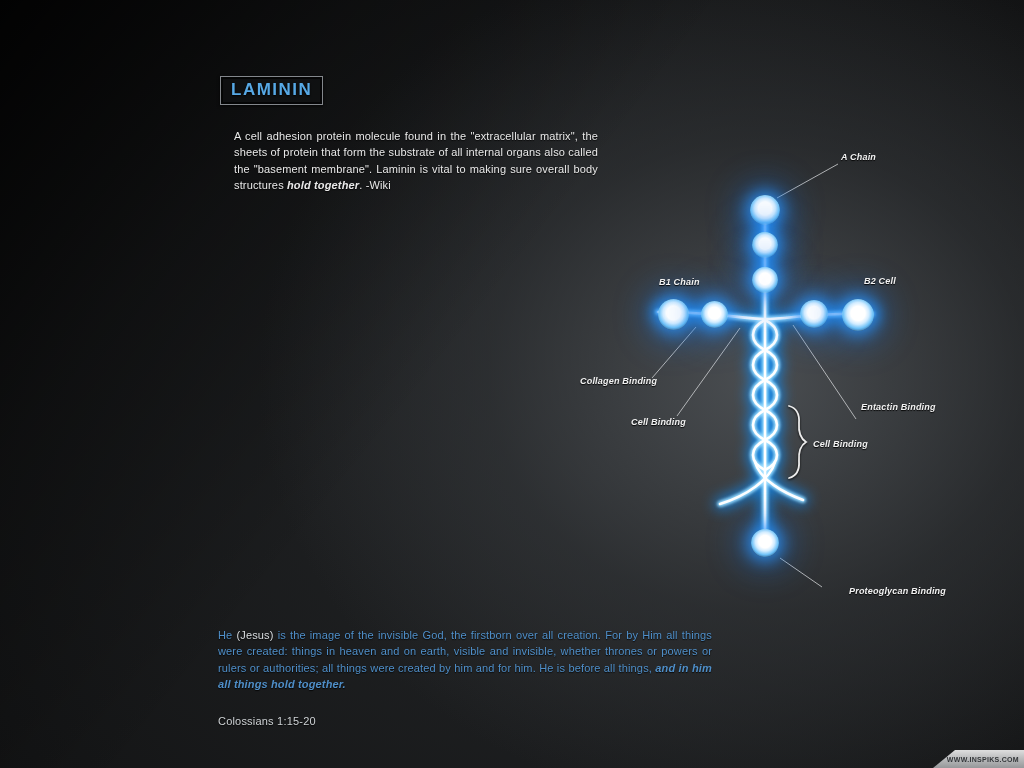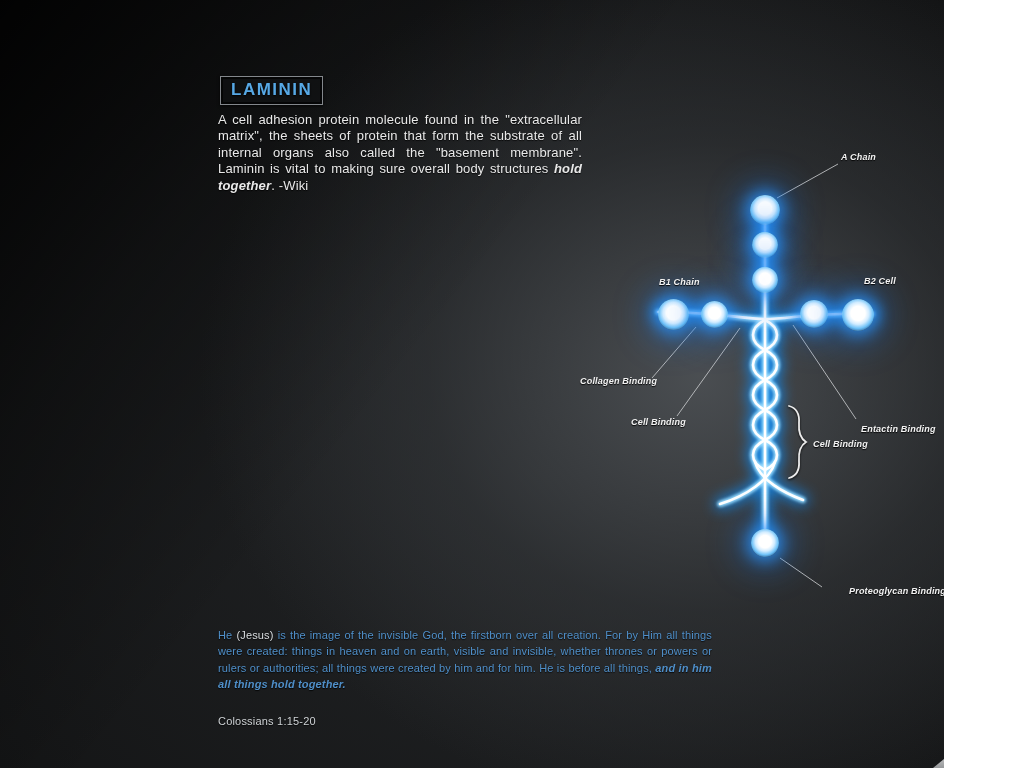--- a/index.html
+++ b/index.html
@@ -1,39 +1,39 @@
 <!DOCTYPE html>
 <html><head>
 <meta charset="utf-8">
 <style>
   html,body{margin:0;padding:0;}
   .page{
-    position:relative; width:944px; height:768px; overflow:hidden;
+    position:relative; width:1024px; height:768px; overflow:hidden;
     font-family:"Liberation Sans", sans-serif;
     background-color:#0b0b0c;
     background-image:
       linear-gradient(128deg, rgba(0,0,0,0.88) 0%, rgba(0,0,0,0.35) 22%, rgba(0,0,0,0) 45%),
       radial-gradient(ellipse 640px 560px at 74% 49%, rgba(82,86,90,0.85) 0%, rgba(54,57,60,0.55) 42%, rgba(30,31,33,0) 78%),
       radial-gradient(ellipse 1050px 880px at 58% 62%, #232527 0%, #141516 62%, #0a0a0b 100%);
   }
   
   .title-box{
     position:absolute; left:220px; top:76px;
     border:1px solid #83878c; background:rgba(16,18,20,0.55);
     box-shadow:inset 0 0 0 2px rgba(0,0,0,0.65), 0 1px 3px rgba(0,0,0,0.8);
     padding:3px 10px 4px 10px;
   }
   .title-box span{
     font-size:17px; font-weight:bold; letter-spacing:1.5px;
     color:#57a9e6; text-shadow:0 1px 2px #000;
   }
   
   .description{
-    position:absolute; left:218px; top:112px; width:364px; margin:0;
-    font-size:13px; line-height:16.4px; color:#e9e9e9;
+    position:absolute; left:218px; top:112px; width:364px; margin:16px;
+    font-size:11px; line-height:16.4px; color:#e9e9e9;
     text-align:justify; letter-spacing:0.15px; text-shadow:0 1px 1px rgba(0,0,0,0.8);
   }
   .description .em{font-weight:bold; font-style:italic;}
   
   .molecule{position:absolute; left:580px; top:140px; width:360px; height:480px;font-style:italic;}
   .molecule svg{position:absolute; left:0; top:0; overflow:visible;}
   g.halo path, g.halo line{stroke:#1487e8; stroke-width:11; fill:none; stroke-linecap:round;}
   g.halo{filter:blur(7px); opacity:0.95;}
   g.mid path, g.mid line{stroke:#7fd4ff; stroke-width:5.5; fill:none; stroke-linecap:round;}
   g.mid{filter:blur(1.5px); opacity:0.95;}
@@ -132,21 +132,21 @@
     <div class="orb" style="left:121px;top:161px;width:27px;height:27px;"></div>
     <div class="orb" style="left:220px;top:160px;width:28px;height:28px;"></div>
     <div class="orb" style="left:262px;top:159px;width:32px;height:32px;"></div>
     <div class="orb" style="left:171px;top:389px;width:28px;height:28px;"></div>
 
     <span class="dlabel" style="left:261px;top:12px;">A Chain</span>
     <span class="dlabel" style="left:43px;top:137px;margin-left:36px;">B1 Chain</span>
     <span class="dlabel" style="left:284px;top:136px;">B2 Cell</span>
     <span class="dlabel" style="left:0;top:236px;width:68px;text-align:center;">Collagen Binding</span>
     <span class="dlabel" style="left:51px;top:277px;">Cell Binding</span>
-    <span class="dlabel" style="left:281px;top:284px;">Entactin Binding</span>
+    <span class="dlabel" style="left:281px;top:262px;">Entactin Binding</span>
     <span class="dlabel" style="left:233px;top:299px;">Cell Binding</span>
     <span class="dlabel" style="left:244px;top:446px;margin-left:25px;">Proteoglycan Binding</span>
   </div>
 
   <p class="verse"><span>He </span><span class="light">(Jesus)</span><span> is the image of the invisible God, the firstborn over all creation. For by Him all things were created: things in heaven and on earth, visible and invisible, whether thrones or powers or rulers or authorities; all things were created by him and for him. He is before all things, </span><span class="em">and in him all things hold together.</span></p>
   <p class="verse-ref">Colossians 1:15-20</p>
 
   <div class="watermark">
     <span>WWW.INSPIKS.COM</span>
   </div>

